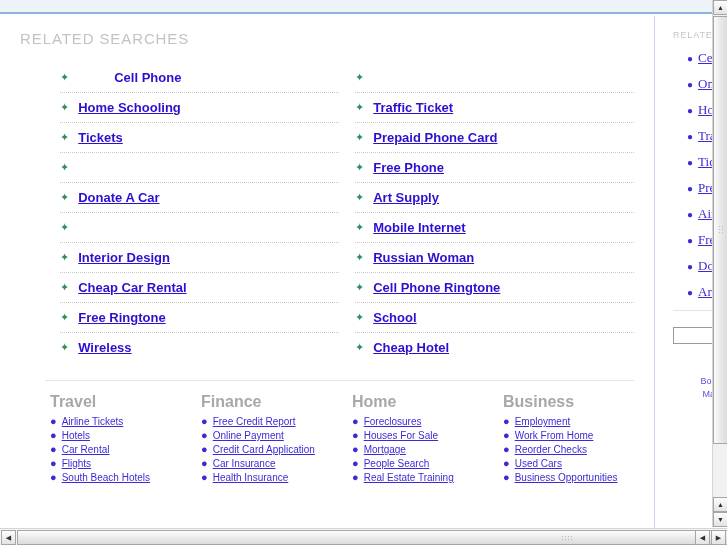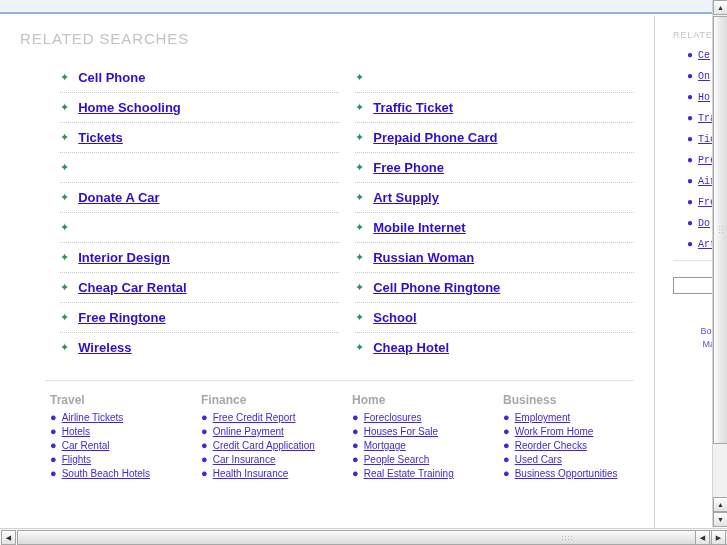--- a/index.html
+++ b/index.html
@@ -96,21 +96,21 @@
   }
   .rs-link {
     color: #2a10d0;
     font-size: 13px;
     font-weight: bold;
     text-decoration: underline;
     font-family: "Liberation Sans", sans-serif;
     cursor: pointer;
     white-space: nowrap;
   }
-  .rs-link.nounderline { text-decoration: none; }
+  .rs-link.nounderline { text-decoration: none; margin-left: 36px; }
 
   
   .hr-soft {
     border: none;
     border-top: 1px solid #dde5f2;
     margin: 18px 20px 0 45px;
     height: 0;
   }
   .hr-soft-side {
     border: none;
@@ -122,21 +122,21 @@
   
   #cats {
     margin: 12px 0 0 0;
     padding: 0 10px 0 50px;
     display: grid;
     grid-template-columns: repeat(4, 1fr);
     column-gap: 10px;
   }
   .cat-head {
     color: #a8a8a8;
-    font-size: 12px;
+    font-size: 16px;
     font-weight: bold;
     margin-bottom: 5px;
     font-family: "Liberation Sans", sans-serif;
   }
   .cat-list { list-style: none; margin: 0; padding: 0; }
   .cat-item {
     display: flex;
     align-items: baseline;
     margin-bottom: 3px;
   }
@@ -169,25 +169,25 @@
   }
   .side-dot {
     color: #3b2bd6;
     font-size: 10px;
     line-height: 1;
     margin-right: 5px;
     flex: 0 0 auto;
   }
   .side-link {
     color: #3b2bd6;
-    font-size: 10px;
+    font-size: 13px;
     text-decoration: underline;
     cursor: pointer;
     white-space: nowrap;
-    font-family: Liberation Mono, monospace;
+    font-family: Liberation Serif, serif;
   }
 
   
   #side-search {
     margin: 16px 0 0 8px;
     width: 70px;
     height: 17px;
     border: 1px solid #999;
     background: #fff;
     box-sizing: border-box;

